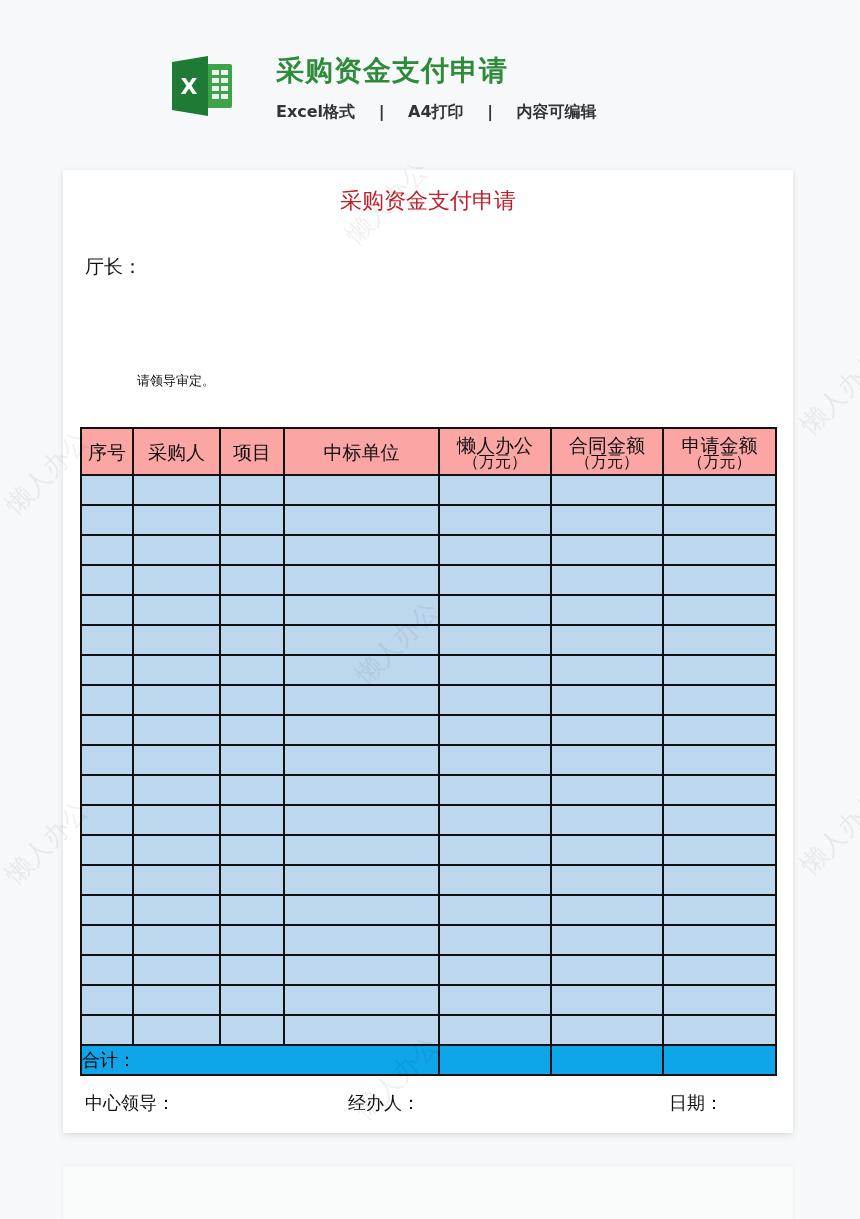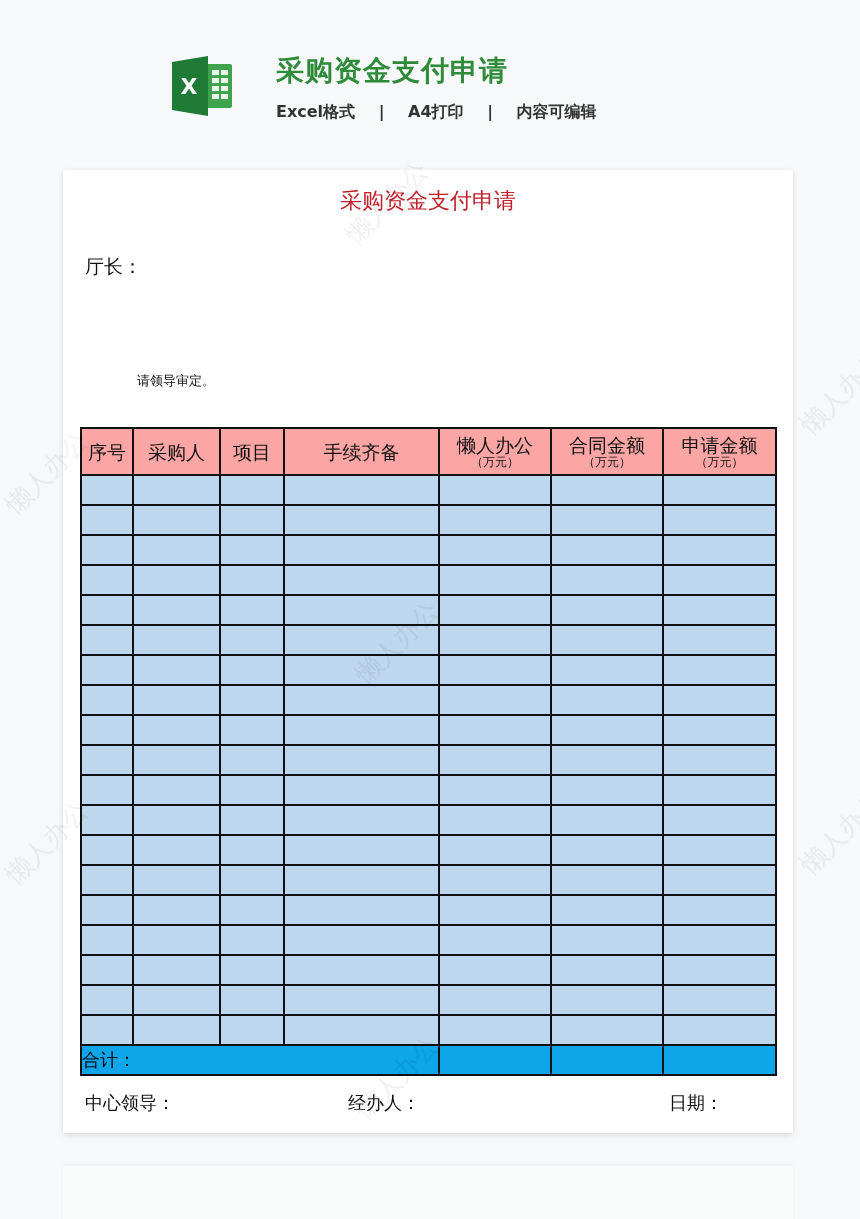--- a/index.html
+++ b/index.html
@@ -18,21 +18,21 @@
 
   .doc-title { position: absolute; left: 0; width: 730px; top: 16px; text-align: center; font-family: "DejaVu Sans", sans-serif; font-size: 22px; color: #c0202a; }
   .serif { font-family: "DejaVu Serif", "Liberation Serif", serif; color: #111; }
   .salutation { position: absolute; left: 22px; top: 84px; font-size: 19px; }
   .body-text { position: absolute; left: 22px; top: 124px; width: 680px; font-size: 19px; line-height: 31px; text-indent: 44px; text-align: justify; }
   .request { position: absolute; left: 74px; top: 202px; font-size: 13px; }
 
   table.grid { position: absolute; left: 17px; top: 257px; width: 695px; border-collapse: collapse; table-layout: fixed; }
   table.grid td, table.grid th { border: 2px solid #111; padding: 0; font-weight: normal; }
   table.grid th { background: #fca5a5; height: 47px; font-family: "DejaVu Serif", serif; font-size: 19px; color: #111; text-align: center; line-height: 20px; }
-  table.grid th .unit { display: block; font-size: 12px; line-height: 14px; }
+  table.grid th .unit { display: block; font-size: 16px; line-height: 14px; }
   table.grid td.cell { background: #bdd7ee; height: 30px; }
   table.grid tr.total td { background: #0ea5e9; height: 30px; font-family: "DejaVu Serif", serif; font-size: 18px; }
   .total-label { padding-left: 110px; padding-top: 6px; }
 
   .sign { position: absolute; top: 921px; font-size: 18px; }
 
   .watermark { position: absolute; font-family: "DejaVu Serif", serif; font-size: 26px; color: rgba(0,0,0,0.06); transform: rotate(-45deg); white-space: nowrap; pointer-events: none; }
 </style>
 </head>
 <body>
@@ -76,21 +76,21 @@
         <col style="width:155px">
         <col style="width:112px">
         <col style="width:112px">
         <col style="width:113px">
     </colgroup>
     <thead>
       <tr>
         <th><span>序号</span></th>
         <th><span>采购人</span></th>
         <th><span>项目</span></th>
-        <th><span>手续齐备</span></th>
+        <th><span>中标单位</span></th>
         <th><span>懒人办公</span><span class="unit">（万元）</span></th>
         <th><span>合同金额</span><span class="unit">（万元）</span></th>
         <th><span>申请金额</span><span class="unit">（万元）</span></th>
       </tr>
     </thead>
     <tbody id="tbody">
         <tr>
           <td class="cell"></td>
           <td class="cell"></td>
           <td class="cell"></td>

